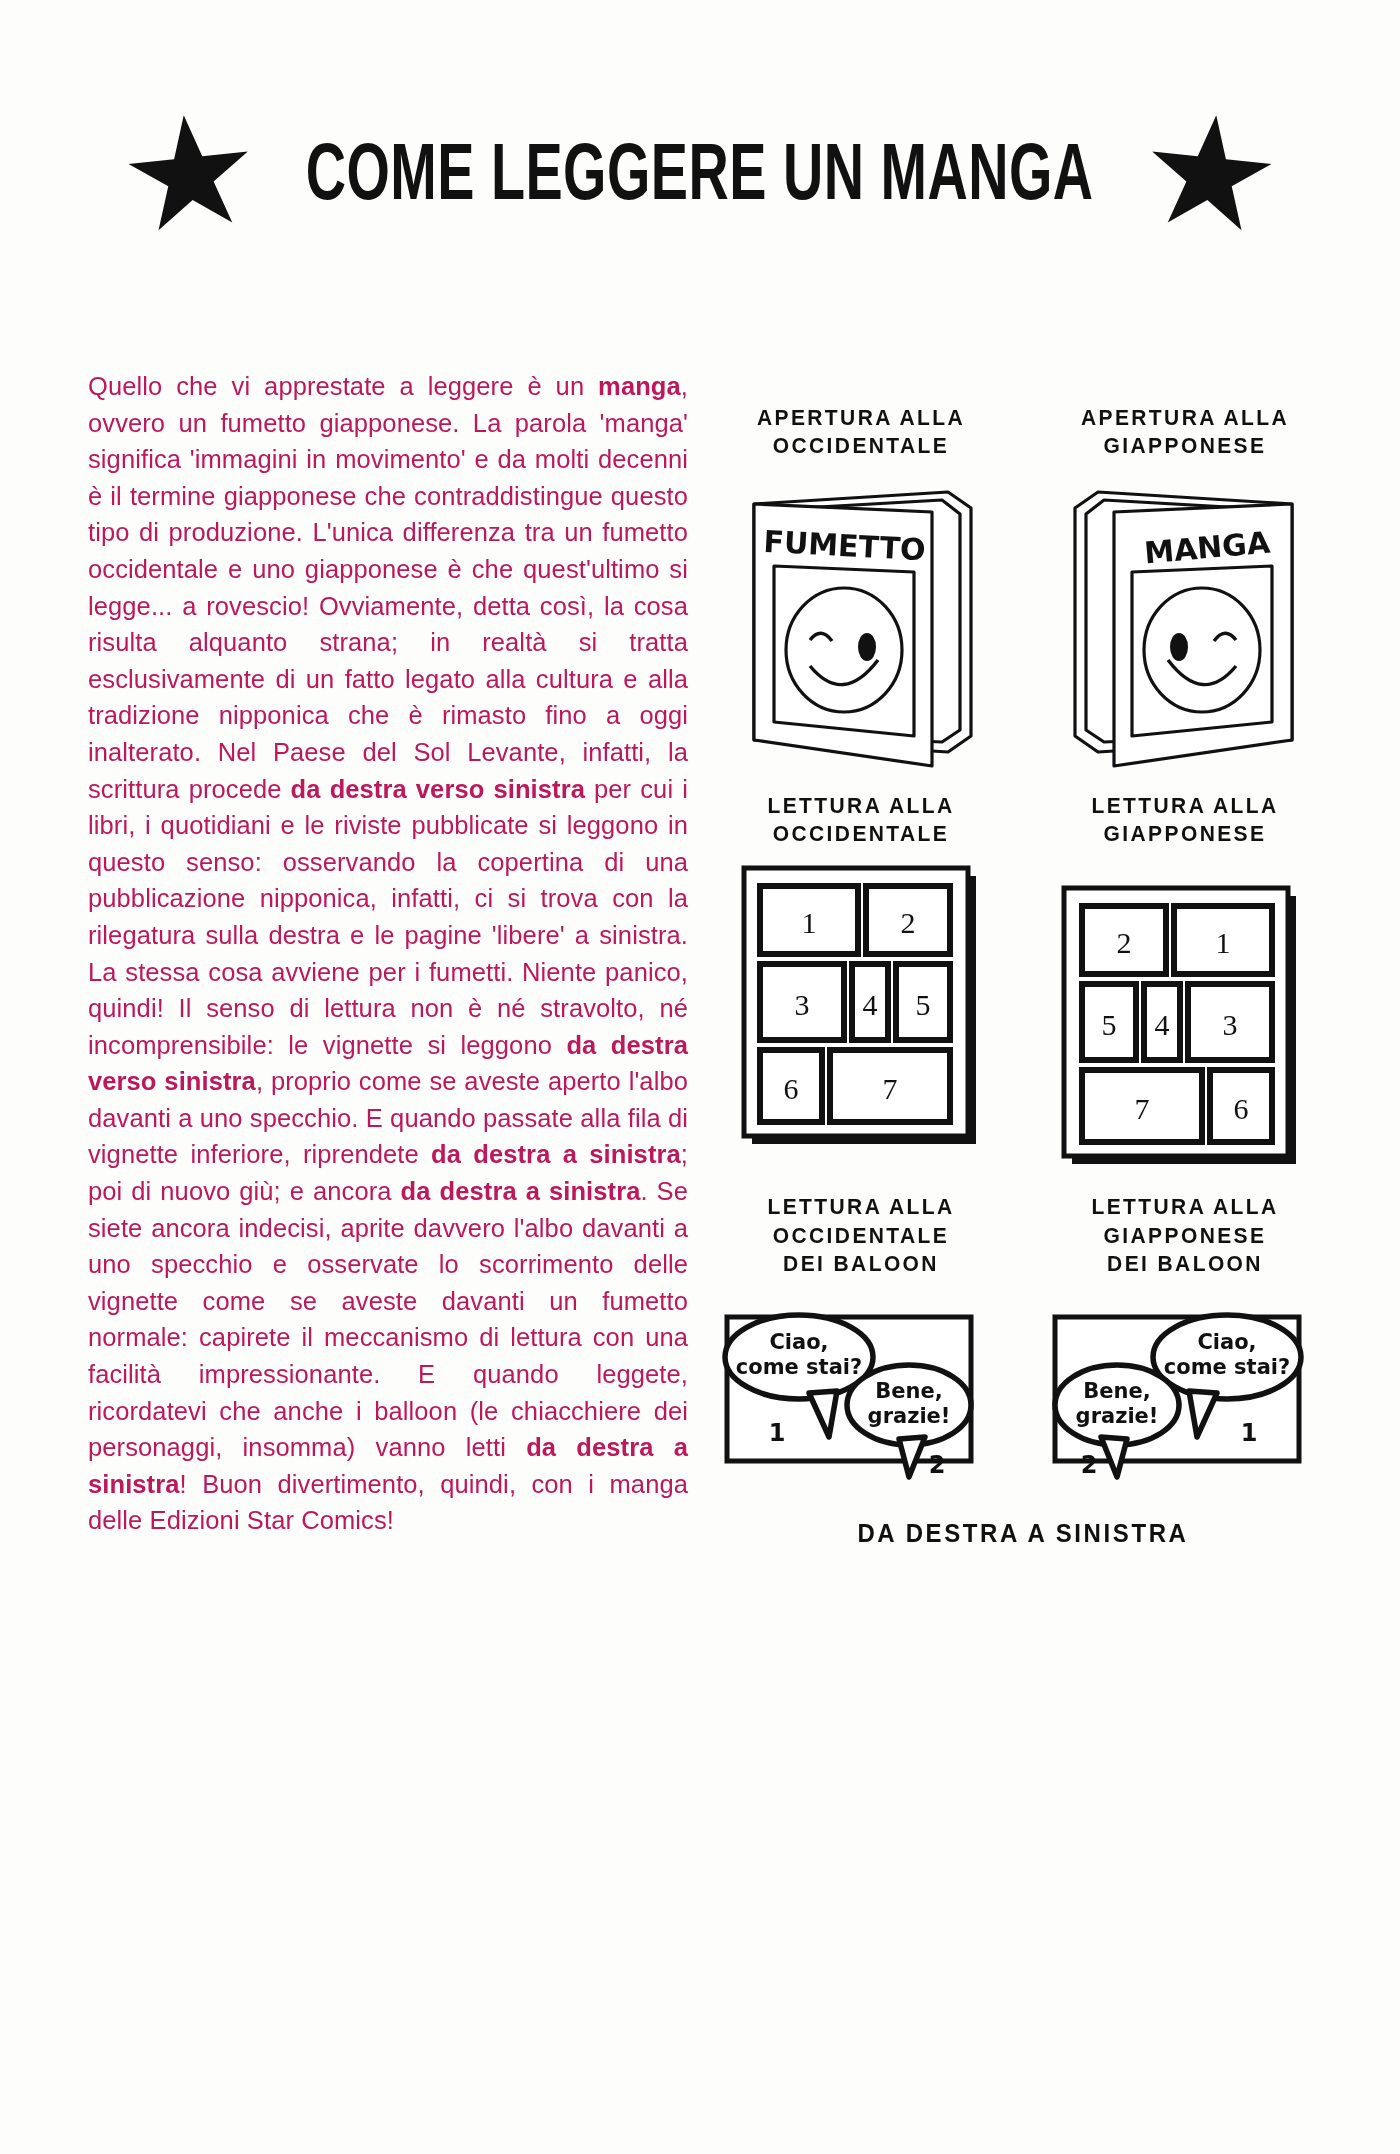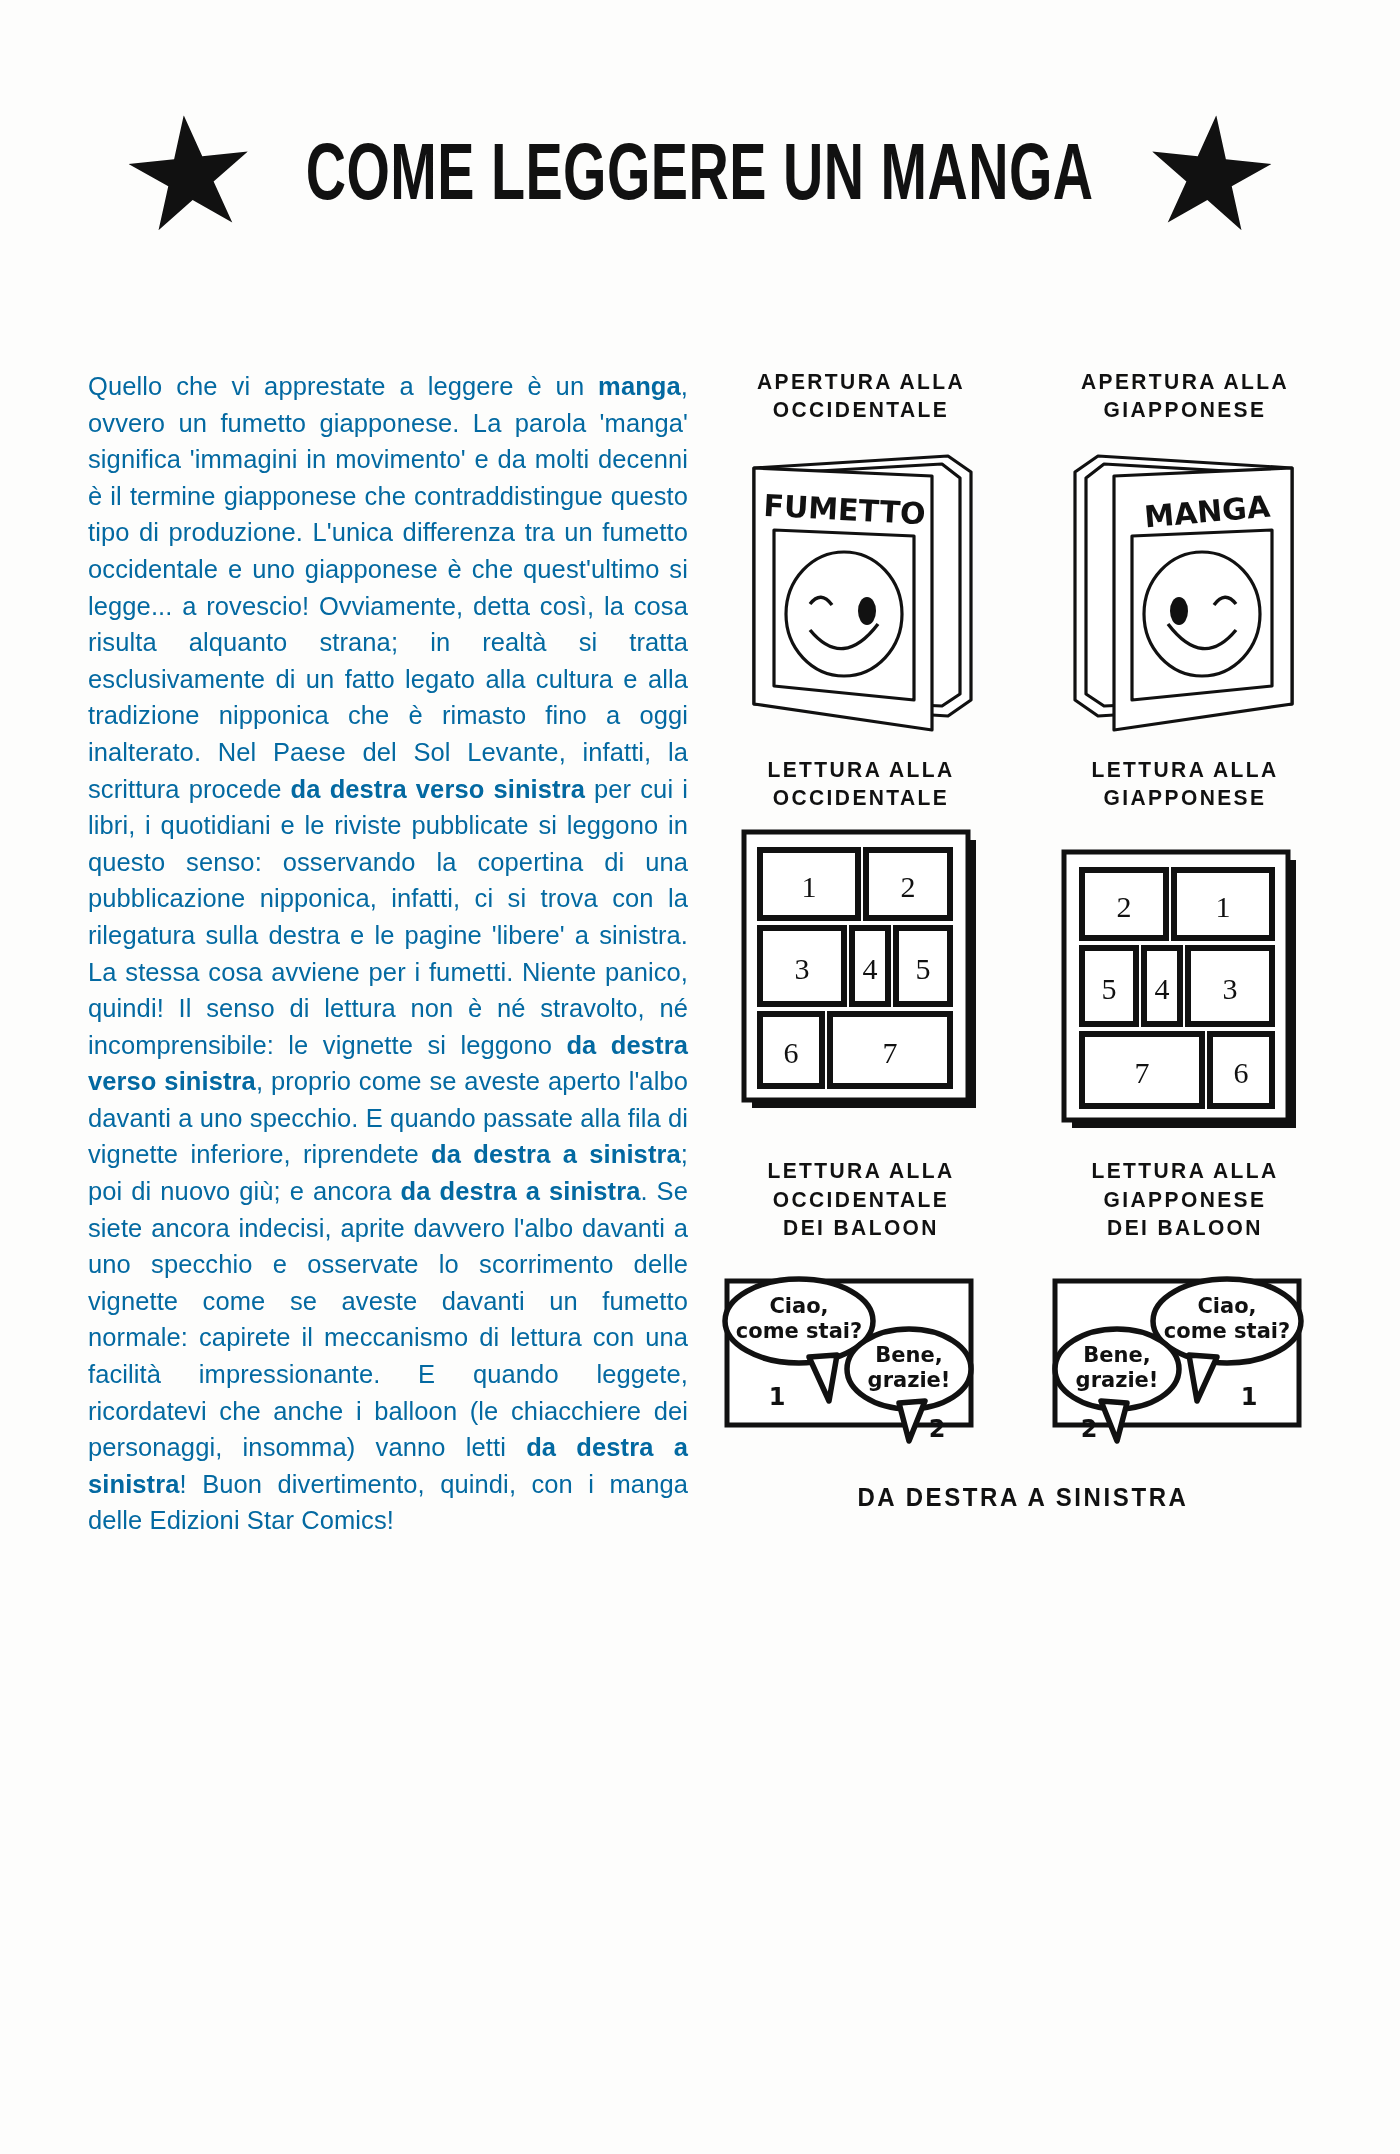--- a/index.html
+++ b/index.html
@@ -41,41 +41,41 @@
   
   .columns{
     position:absolute;
     left:88px;right:70px;top:368px;bottom:40px;
   }
   .col-text{
     position:absolute;left:0;top:0;width:600px;
     font-size:25.5px;
     line-height:36.6px;
     text-align:justify;
-    color:#0369a1;
+    color:#be185d;
     letter-spacing:0.1px;
   }
   .col-text p{margin:0;}
   .col-text b{font-weight:bold;}
 
   .col-figs{
     position:absolute;left:625px;top:0;width:620px;
   }
 
   
   .cap{
     font-weight:bold;
     font-size:21px;
     letter-spacing:2.4px;
     line-height:27px;
     text-align:center;
     color:#111;
     transform:scaleY(1.07);
   }
-  .cap-row{display:flex;justify-content:space-between;}
+  .cap-row{display:flex;justify-content:space-between;margin-top:36px;}
   .cap-cell{width:296px;}
 
   
   .books{display:flex;justify-content:space-between;margin-top:16px;}
   .book-cell{width:296px;display:flex;justify-content:center;}
 
   
   .grids{display:flex;justify-content:space-between;margin-top:18px;}
   .grid-cell{width:300px;display:flex;justify-content:center;}
 

